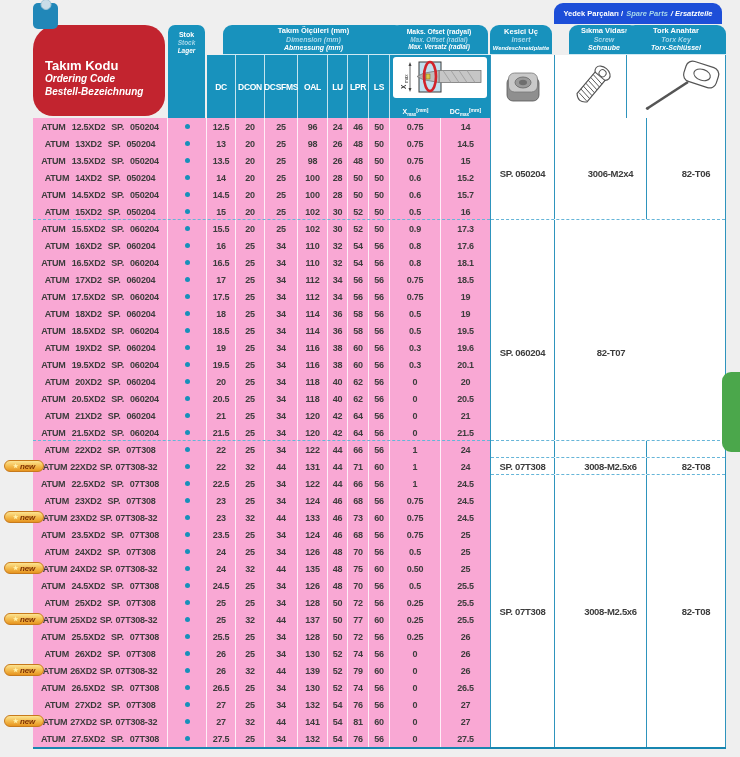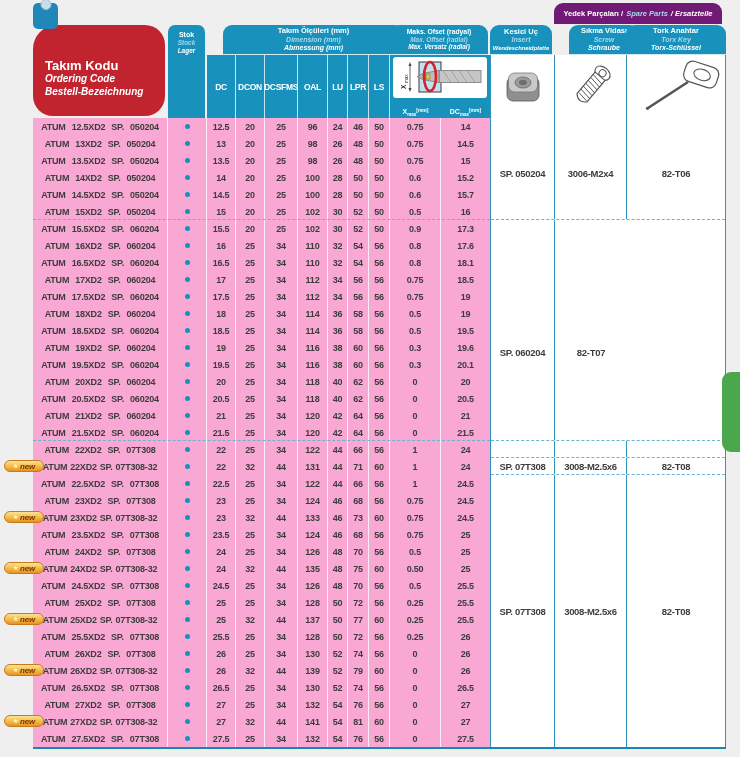--- a/index.html
+++ b/index.html
@@ -33,21 +33,21 @@
   .band .l3{font-weight:bold;font-style:italic;font-size:7px;}
   .band.small .l1{font-size:6.8px;}
   .band.small .l2,.band.small .l3{font-size:6.4px;}
   .band.dim{left:174px;width:181px;margin-left:16px;}
   .band.off{left:357px;width:98px;}
   .band.ins{left:457px;width:62px;}
   .band.ins .l3{font-size:5.8px;}
   .band.scr{left:536px;width:70px;}
   .band.tor{left:593px;width:100px;}
 
-  .yedband{position:absolute;left:521px;top:3px;width:168px;height:21px;background:#701a75;
+  .yedband{position:absolute;left:521px;top:3px;width:168px;height:21px;background:#1d4ed8;
     border-radius:9px 9px 0 0;color:#fff;display:flex;align-items:center;justify-content:center;gap:3px;font-size:7.5px;}
   .yedband .b{font-weight:bold;}
   .yedband .i{font-style:italic;font-weight:bold;color:#a6d7ea;}
   .yedband .bi{font-weight:bold;font-style:italic;}
 
   .dimcols{position:absolute;left:174px;top:55px;width:183px;height:63px;background:#1892bd;
     display:grid;grid-template-columns:29px 29px 33px 30px 20px 21px 21px;}
   .dimcols span{display:flex;align-items:center;justify-content:center;font-weight:bold;font-size:8.5px;
     color:#fff;border-right:1px solid rgba(255,255,255,.75);box-sizing:border-box;letter-spacing:-0.3px;}
 
@@ -77,21 +77,21 @@
   .dotcell .dot{width:5px;height:5px;border-radius:50%;background:#1790ba;}
   .newbadge{position:absolute;left:-29px;top:2px;width:40px;height:12px;border-radius:7px;
     background:linear-gradient(180deg,#fce491,#f3b94b 55%,#e6941f);border:1px solid #c77a1c;
     color:#7d2f00;font-size:8px;font-style:italic;font-weight:bold;display:flex;align-items:center;
     justify-content:center;gap:2px;z-index:3;box-sizing:border-box;}
   .newbadge .star{font-size:6px;color:#fff3b0;font-style:normal;line-height:1;}
 
   
   .spare{position:absolute;left:457px;top:118px;width:236px;height:629px;background:#fff;
     border-left:1px solid #2e94bd;border-right:1px solid #2e94bd;box-sizing:border-box;}
-  .sprow{display:grid;grid-template-columns:64px 72px 1fr;box-sizing:border-box;}
+  .sprow{display:grid;grid-template-columns:64px 72px 1fr;box-sizing:border-box;gap:20px;}
   .sprow>div{display:flex;align-items:center;justify-content:center;border-right:1px solid #2e94bd;
     box-sizing:border-box;font-size:9.5px;font-weight:bold;color:#3c3c3c;letter-spacing:-0.3px;}
   .sprow>div:last-child{border-right:none;}
   .sp1{height:102px;border-bottom:1px dashed #66b5d8;}
   .sp1>div{padding-top:10px;}
   .sp2{height:221px;border-bottom:1px dashed #66b5d8;}
   .sp2>div{padding-top:44px;}
   .sp3a{height:17px;border-bottom:1px dashed #66b5d8;}
   .sp3b{height:17px;border-bottom:1px dashed #66b5d8;}
   .sp3c{height:272px;}

